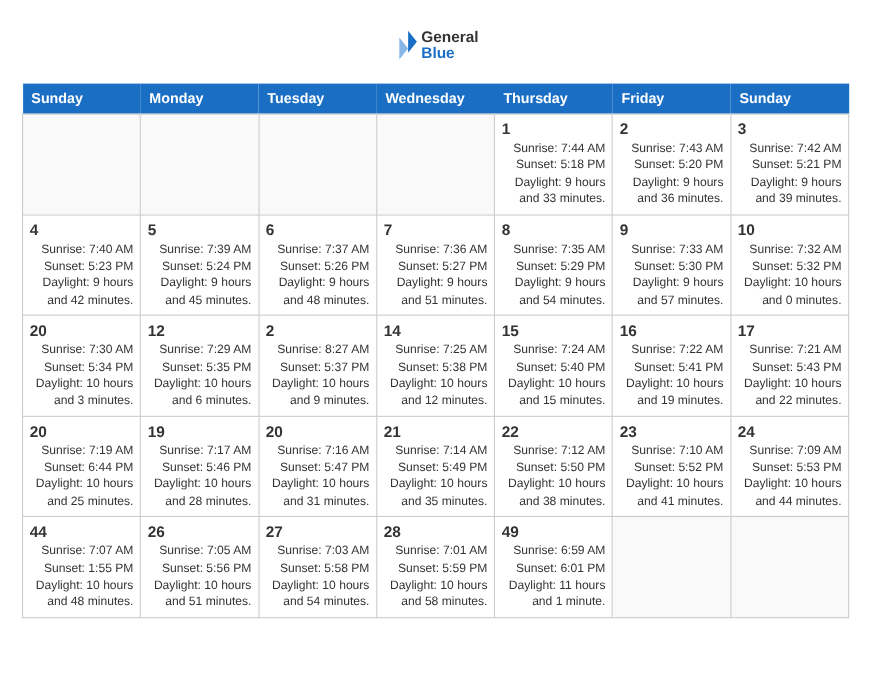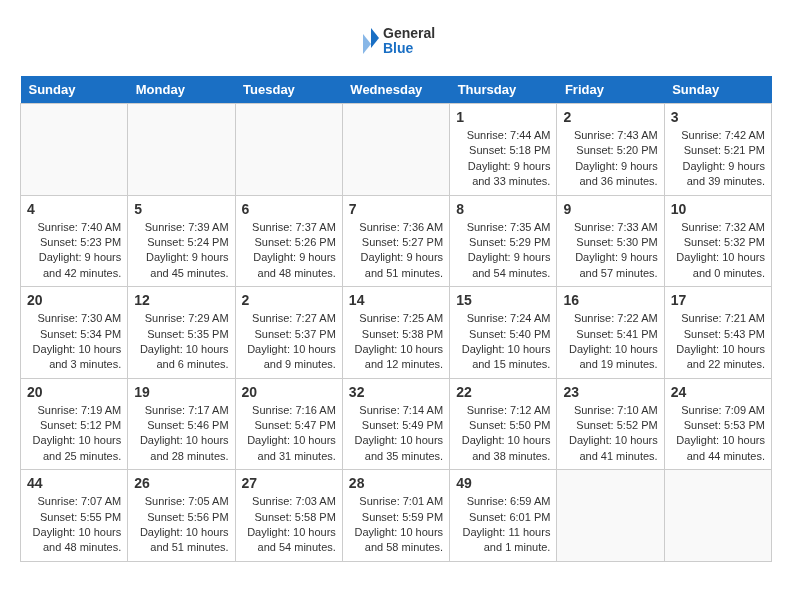--- a/index.html
+++ b/index.html
@@ -193,21 +193,21 @@
         </td>
         <td>
           <span class="day-num">12</span>
           <div class="day-info">Sunrise: 7:29 AM
 Sunset: 5:35 PM
 Daylight: 10 hours
 and 6 minutes.</div>
         </td>
         <td>
           <span class="day-num">2</span>
-          <div class="day-info">Sunrise: 7:27 AM
+          <div class="day-info">Sunrise: 8:27 AM
 Sunset: 5:37 PM
 Daylight: 10 hours
 and 9 minutes.</div>
         </td>
         <td>
           <span class="day-num">14</span>
           <div class="day-info">Sunrise: 7:25 AM
 Sunset: 5:38 PM
 Daylight: 10 hours
 and 12 minutes.</div>
@@ -231,40 +231,40 @@
           <div class="day-info">Sunrise: 7:21 AM
 Sunset: 5:43 PM
 Daylight: 10 hours
 and 22 minutes.</div>
         </td>
       </tr>
       <tr class="week-row">
         <td>
           <span class="day-num">20</span>
           <div class="day-info">Sunrise: 7:19 AM
-Sunset: 5:12 PM
+Sunset: 6:44 PM
 Daylight: 10 hours
 and 25 minutes.</div>
         </td>
         <td>
           <span class="day-num">19</span>
           <div class="day-info">Sunrise: 7:17 AM
 Sunset: 5:46 PM
 Daylight: 10 hours
 and 28 minutes.</div>
         </td>
         <td>
           <span class="day-num">20</span>
           <div class="day-info">Sunrise: 7:16 AM
 Sunset: 5:47 PM
 Daylight: 10 hours
 and 31 minutes.</div>
         </td>
         <td>
-          <span class="day-num">32</span>
+          <span class="day-num">21</span>
           <div class="day-info">Sunrise: 7:14 AM
 Sunset: 5:49 PM
 Daylight: 10 hours
 and 35 minutes.</div>
         </td>
         <td>
           <span class="day-num">22</span>
           <div class="day-info">Sunrise: 7:12 AM
 Sunset: 5:50 PM
 Daylight: 10 hours
@@ -282,21 +282,21 @@
           <div class="day-info">Sunrise: 7:09 AM
 Sunset: 5:53 PM
 Daylight: 10 hours
 and 44 minutes.</div>
         </td>
       </tr>
       <tr class="week-row">
         <td>
           <span class="day-num">44</span>
           <div class="day-info">Sunrise: 7:07 AM
-Sunset: 5:55 PM
+Sunset: 1:55 PM
 Daylight: 10 hours
 and 48 minutes.</div>
         </td>
         <td>
           <span class="day-num">26</span>
           <div class="day-info">Sunrise: 7:05 AM
 Sunset: 5:56 PM
 Daylight: 10 hours
 and 51 minutes.</div>
         </td>

